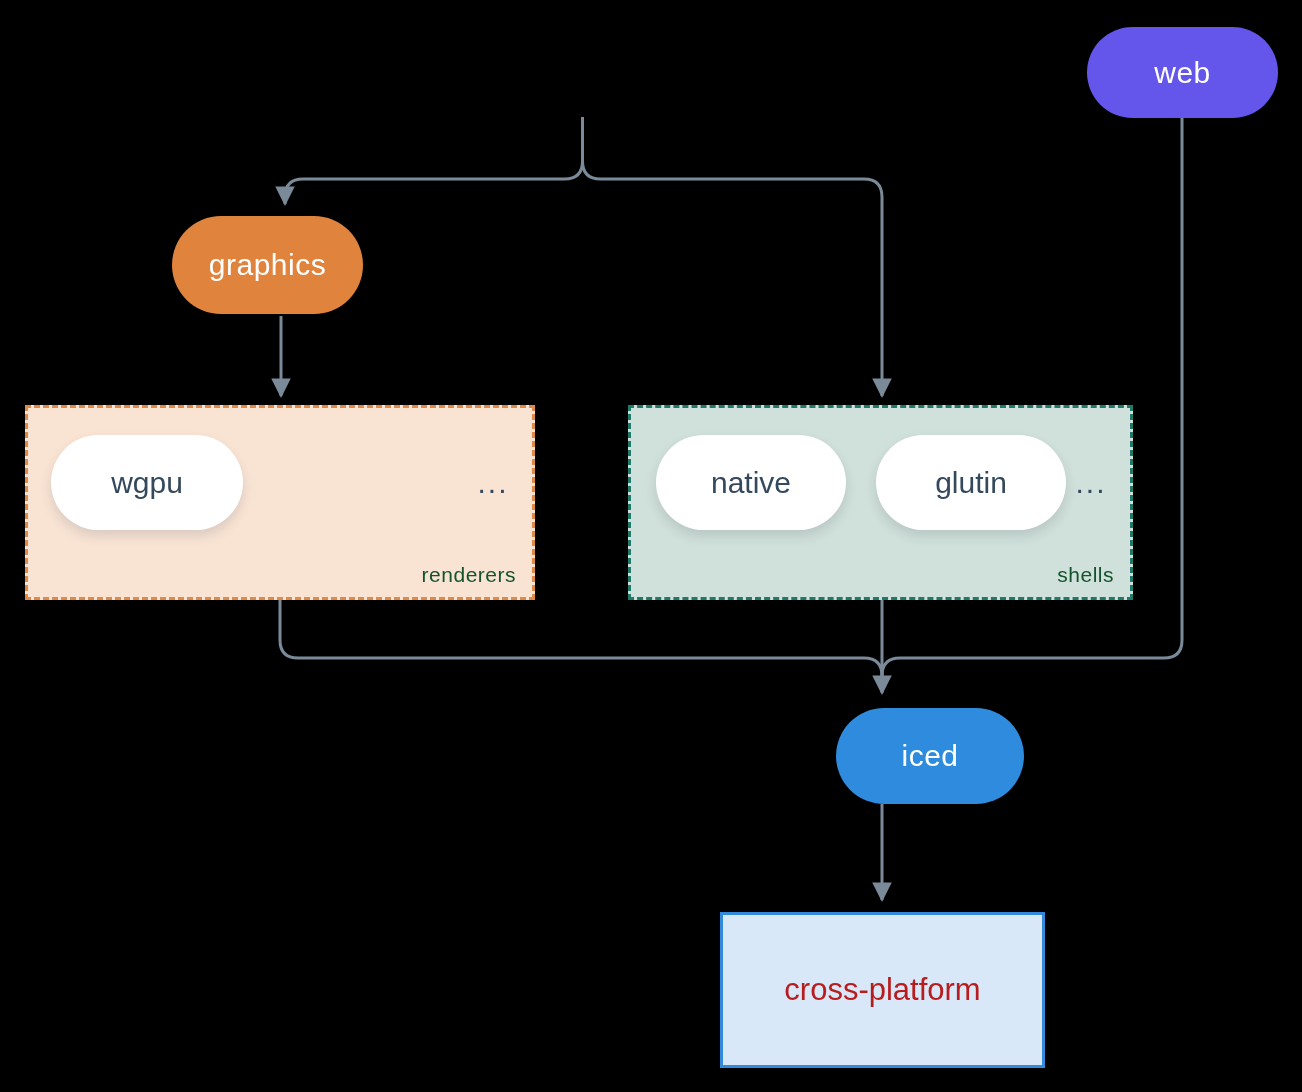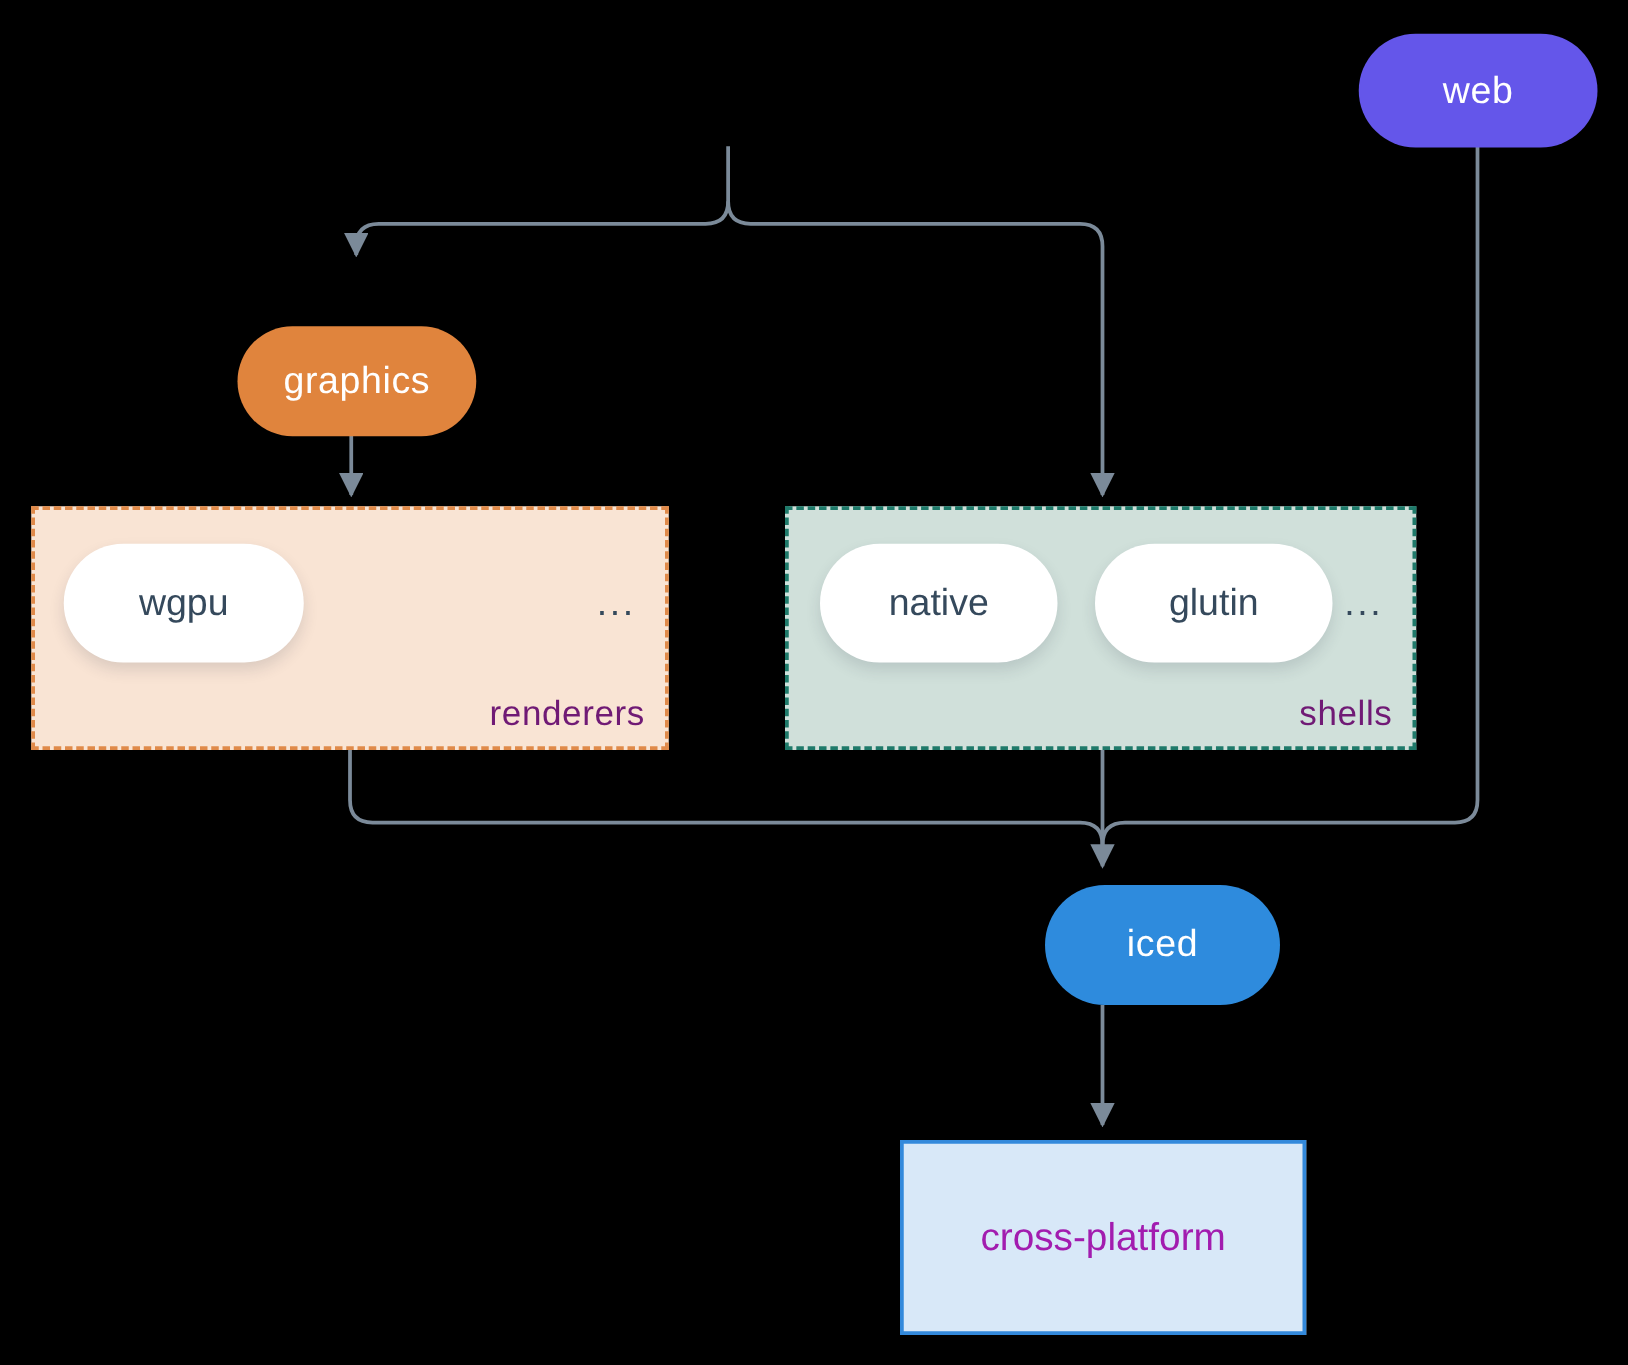--- a/index.html
+++ b/index.html
@@ -8,41 +8,41 @@
     position:relative;width:1302px;height:1092px;background:#000;overflow:hidden;
     font-family:"Liberation Sans","DejaVu Sans",sans-serif;
   }
   .connectors{position:absolute;left:0;top:0;width:1302px;height:1092px;pointer-events:none;}
   .pill{
     position:absolute;display:flex;align-items:center;justify-content:center;
     border-radius:60px;color:#fff;font-size:30px;letter-spacing:.5px;
   }
   .node-native{left:487px;top:27px;width:191px;height:91px;}
   .node-web{left:1087px;top:27px;width:191px;height:91px;}
-  .node-graphics{left:190px;top:216px;width:191px;height:88px;margin-top:45px;}
+  .node-graphics{left:172px;top:216px;width:191px;height:98px;}
   .node-iced{left:836px;top:708px;width:188px;height:96px;}
   .group{position:absolute;box-sizing:border-box;border:3px dashed #e08a4a;}
   .group-renderers{left:25px;top:405px;width:510px;height:195px;}
   .group-shells{left:628px;top:405px;width:505px;height:195px;border-color:#1f7a6a;}
   .group .item-pill{
     position:absolute;top:27px;width:192px;height:95px;border-radius:60px;
     background:#fff;color:#35495c;display:flex;align-items:center;justify-content:center;
     font-size:30px;box-shadow:0 6px 12px rgba(40,50,70,.14);
   }
   .group .item-0{left:23px;text-align:center;}
   .group .item-1{left:238px;}
   .group-shells .item-0{left:25px;width:190px;}
   .group-shells .item-1{left:245px;width:190px;}
   .ellipsis{
     position:absolute;top:27px;left:430px;width:70px;height:95px;line-height:95px;
     text-align:center;color:#35495c;font-size:30px;letter-spacing:2px;
   }
   .group-shells .ellipsis{left:425px;}
   .caption{
-    position:absolute;right:16px;bottom:10px;color:#701a75;font-size:28px;letter-spacing:.5px;
+    position:absolute;right:16px;bottom:10px;color:#14532d;font-size:21px;letter-spacing:.5px;
   }
   .app-box{
     position:absolute;left:720px;top:912px;width:325px;height:156px;box-sizing:border-box;
     background:#d8e8f8;border:3px solid #3389db;color:#35495c;
     display:flex;flex-direction:column;align-items:center;justify-content:center;
     font-size:31px;line-height:48px;text-align:center;
   }
 </style>
 </head>
 <body>
@@ -91,17 +91,17 @@
       <span>glutin</span>
     </div>
     <span class="ellipsis">...</span>
     <span class="caption">shells</span>
   </div>
 
   <div class="pill node-iced" style="background: rgb(46, 139, 221);">
     <span>iced</span>
   </div>
 
-  <div class="app-box" style="background: rgb(216, 232, 248); border-color: rgb(51, 137, 219); color: #a21caf;">
+  <div class="app-box" style="background: rgb(216, 232, 248); border-color: rgb(51, 137, 219); color: #b91c1c;">
     <span>cross-platform</span>
   </div>
 
 </div>
 
 </body></html>

